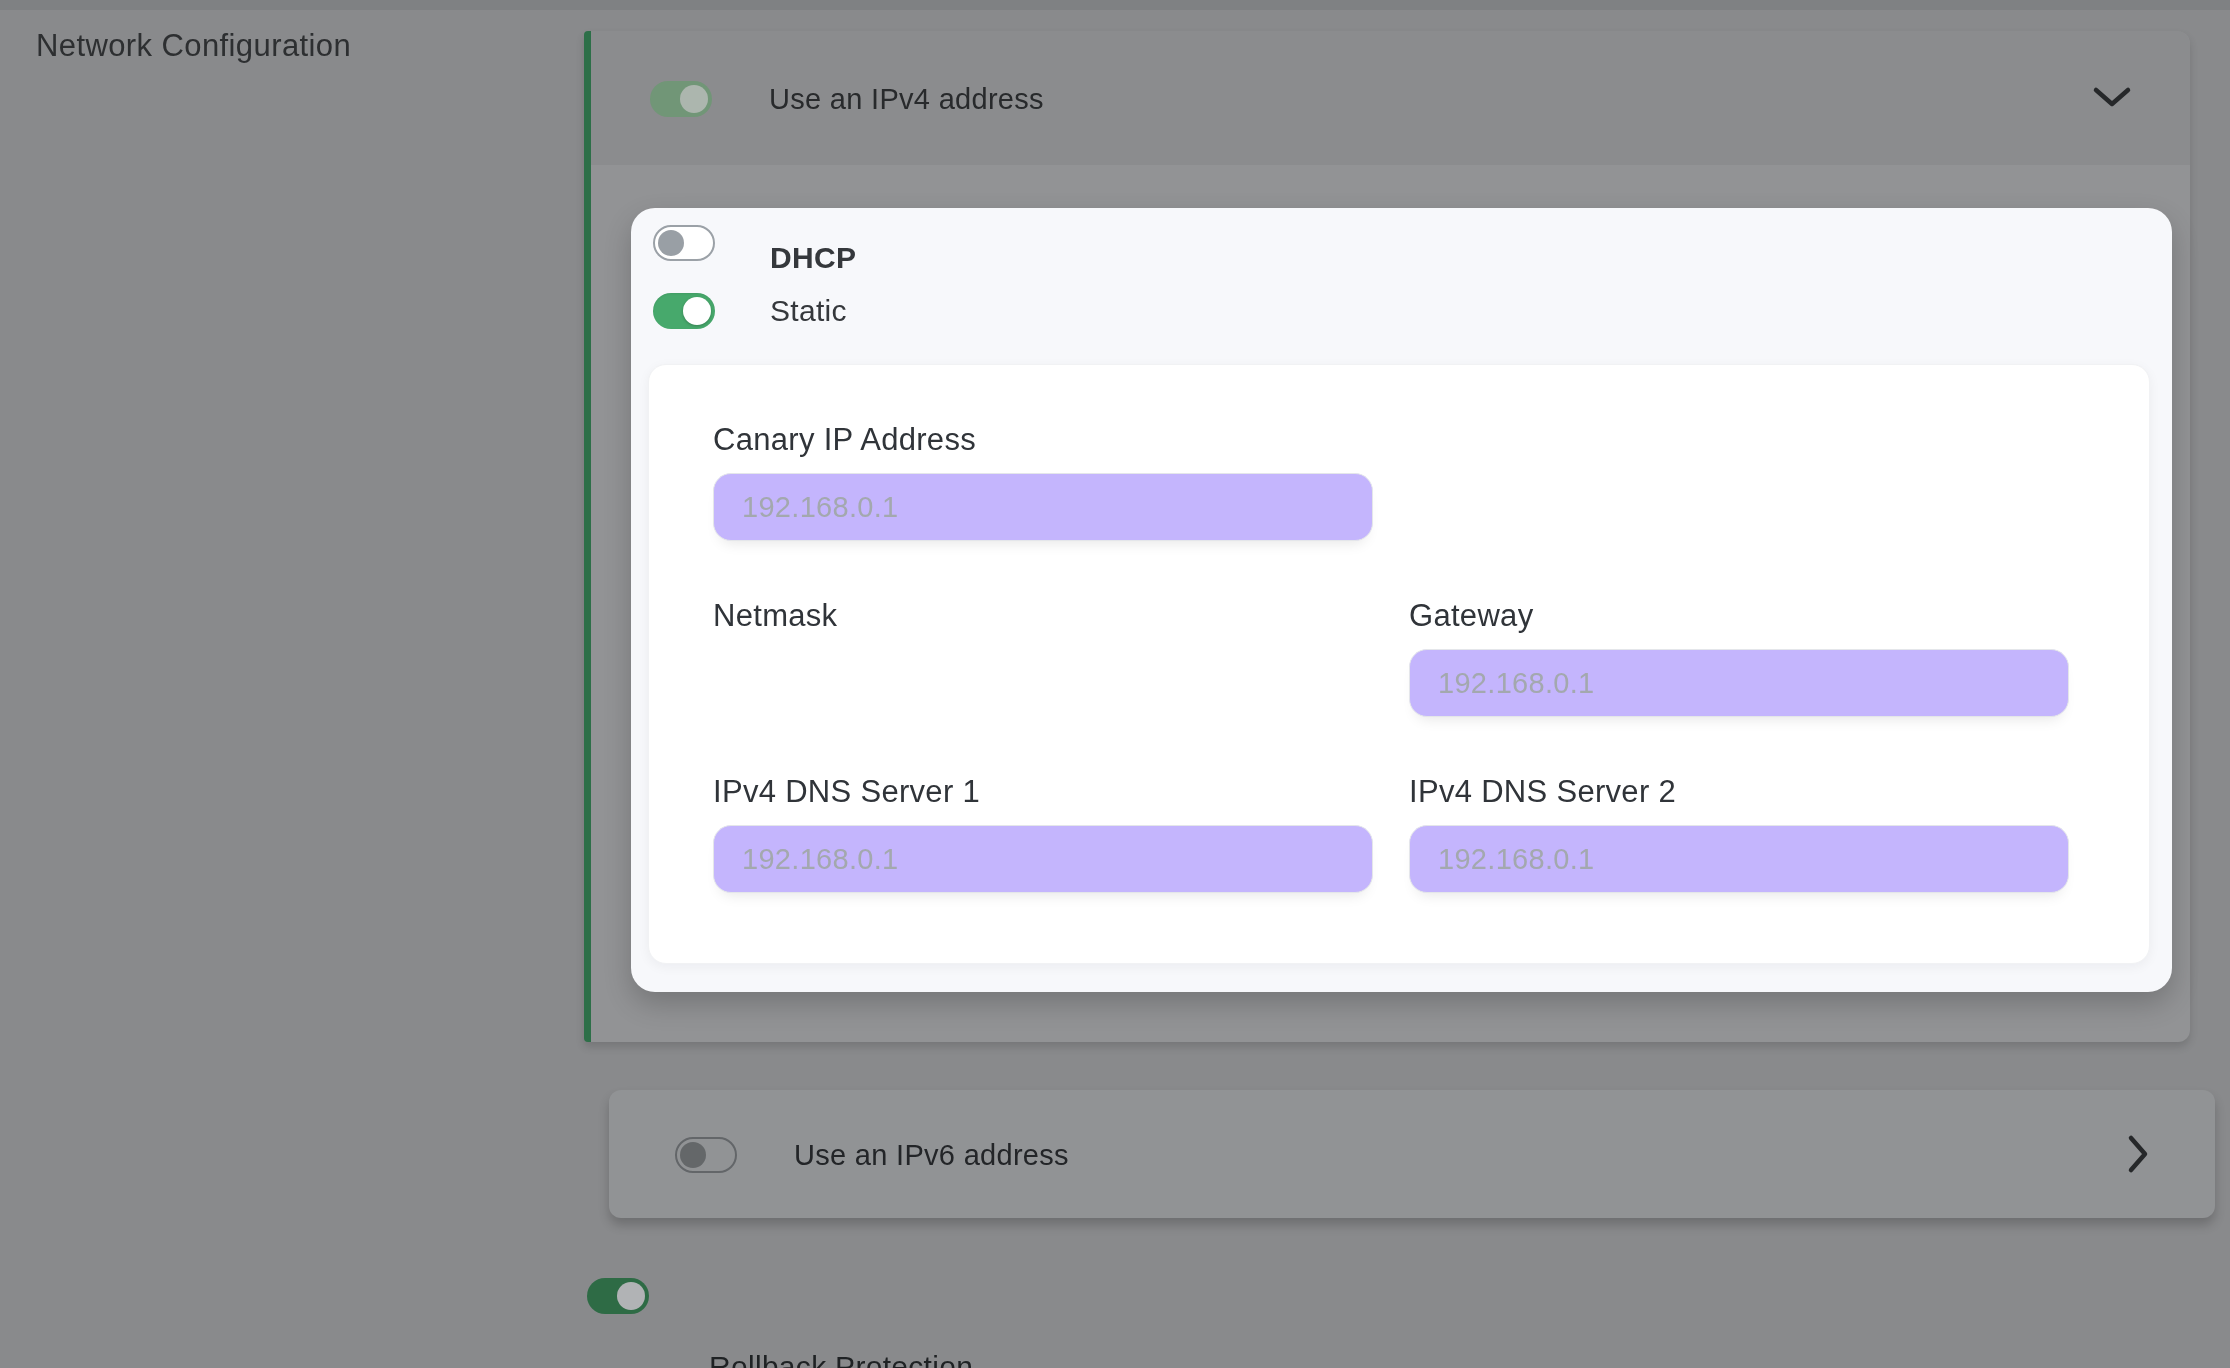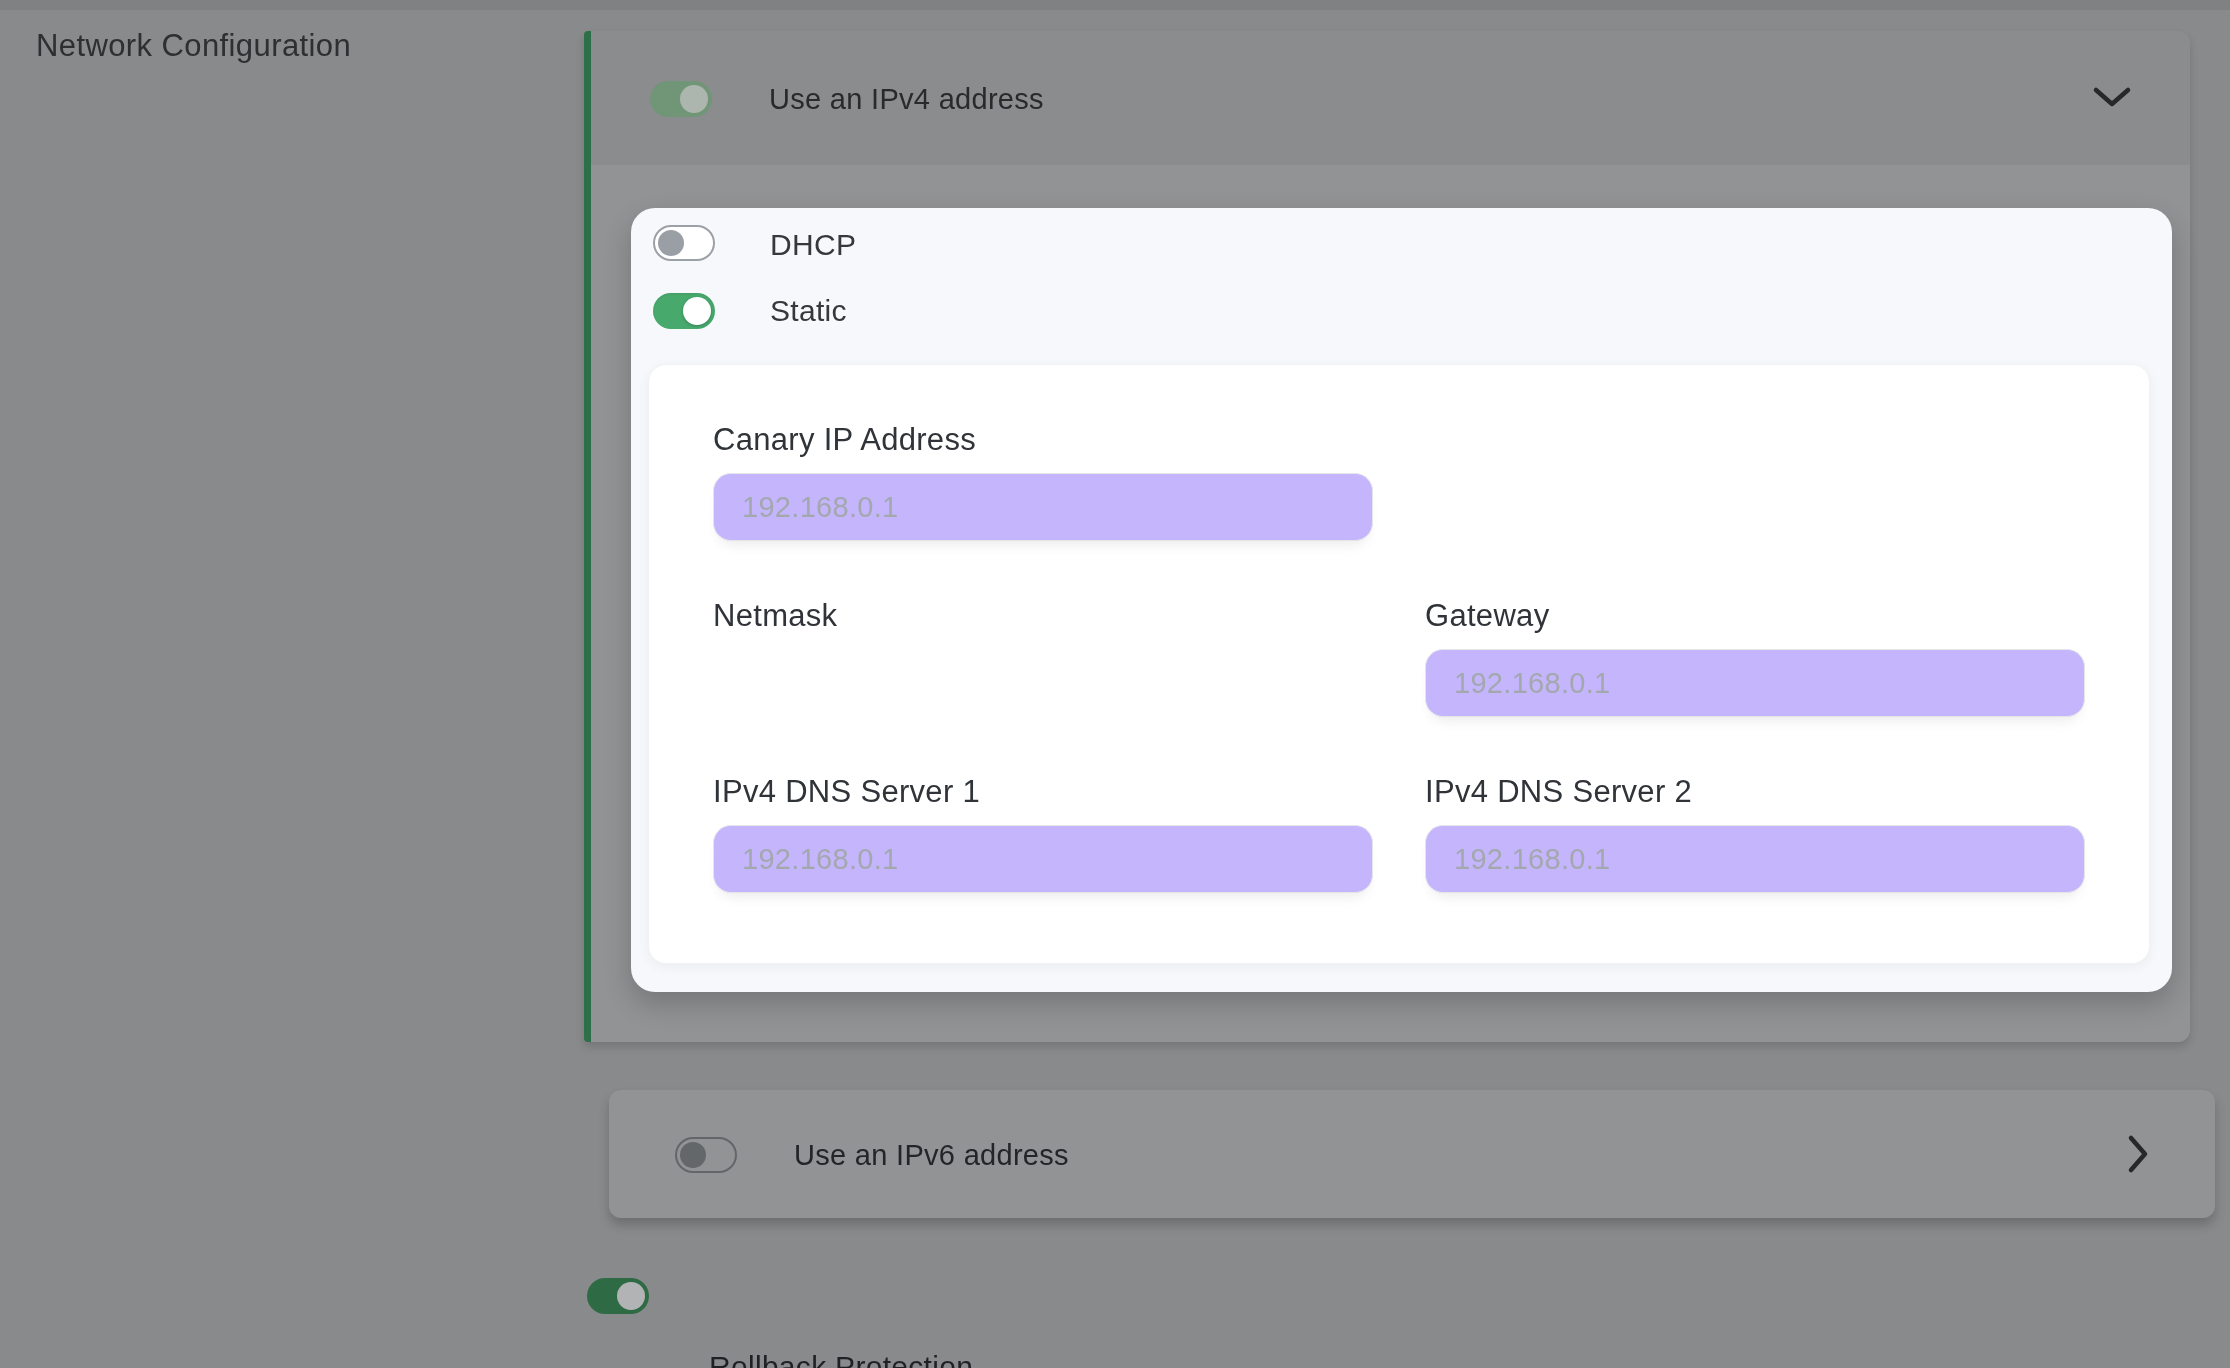--- a/index.html
+++ b/index.html
@@ -76,21 +76,21 @@
     background:#FFFFFF; border-radius:18px;
     border:1px solid #F1F2F4;
     box-shadow:0 3px 12px rgba(16,24,40,.05);
     padding:57px 64px;
   }
   .field-label {
     font-size:31px; letter-spacing:.3px; color:#303439;
     height:36px; line-height:36px; margin-bottom:15px; white-space:nowrap;
   }
   .field-row { margin-bottom:57px; }
-  .field-cols { display:flex; gap:52px; }
+  .field-cols { display:flex; gap:36px; }
   .field-col { width:660px; }
   .ip-input {
     width:660px; height:68px;
     border:1.5px solid #E4E6EA; border-radius:18px;
     background:#c4b5fd;
     padding:0 28px;
     font-family:"Liberation Sans", sans-serif;
     font-size:29px; letter-spacing:.3px; color:#3A3E43;
     outline:none;
     box-shadow:0 9px 14px -7px rgba(0,0,0,.10);
@@ -128,21 +128,21 @@
       <svg width="40" height="24" viewBox="0 0 40 24">
         <polyline points="4,5 20,19 36,5" fill="none" stroke="#26282A" stroke-width="4.5" stroke-linecap="round" stroke-linejoin="round"></polyline>
       </svg>
     </div>
 
     <div class="static-card">
 
       <div class="toggle lit-off" style="left:22px; top:17px;">
         <span class="knob"></span>
       </div>
-      <div class="row-label" style="left:139px; top:19px;">DHCP</div>
+      <div class="row-label" style="left:139px; top:32px;font-weight:bold;">DHCP</div>
 
       <div class="toggle lit-on" style="left:22px; top:85px;">
         <span class="knob"></span>
       </div>
       <div class="row-label" style="left:139px; top:85px;">Static</div>
 
       <div class="fields-card">
 
         <div class="field-row">
           <div class="field-label">Canary IP Address</div>

